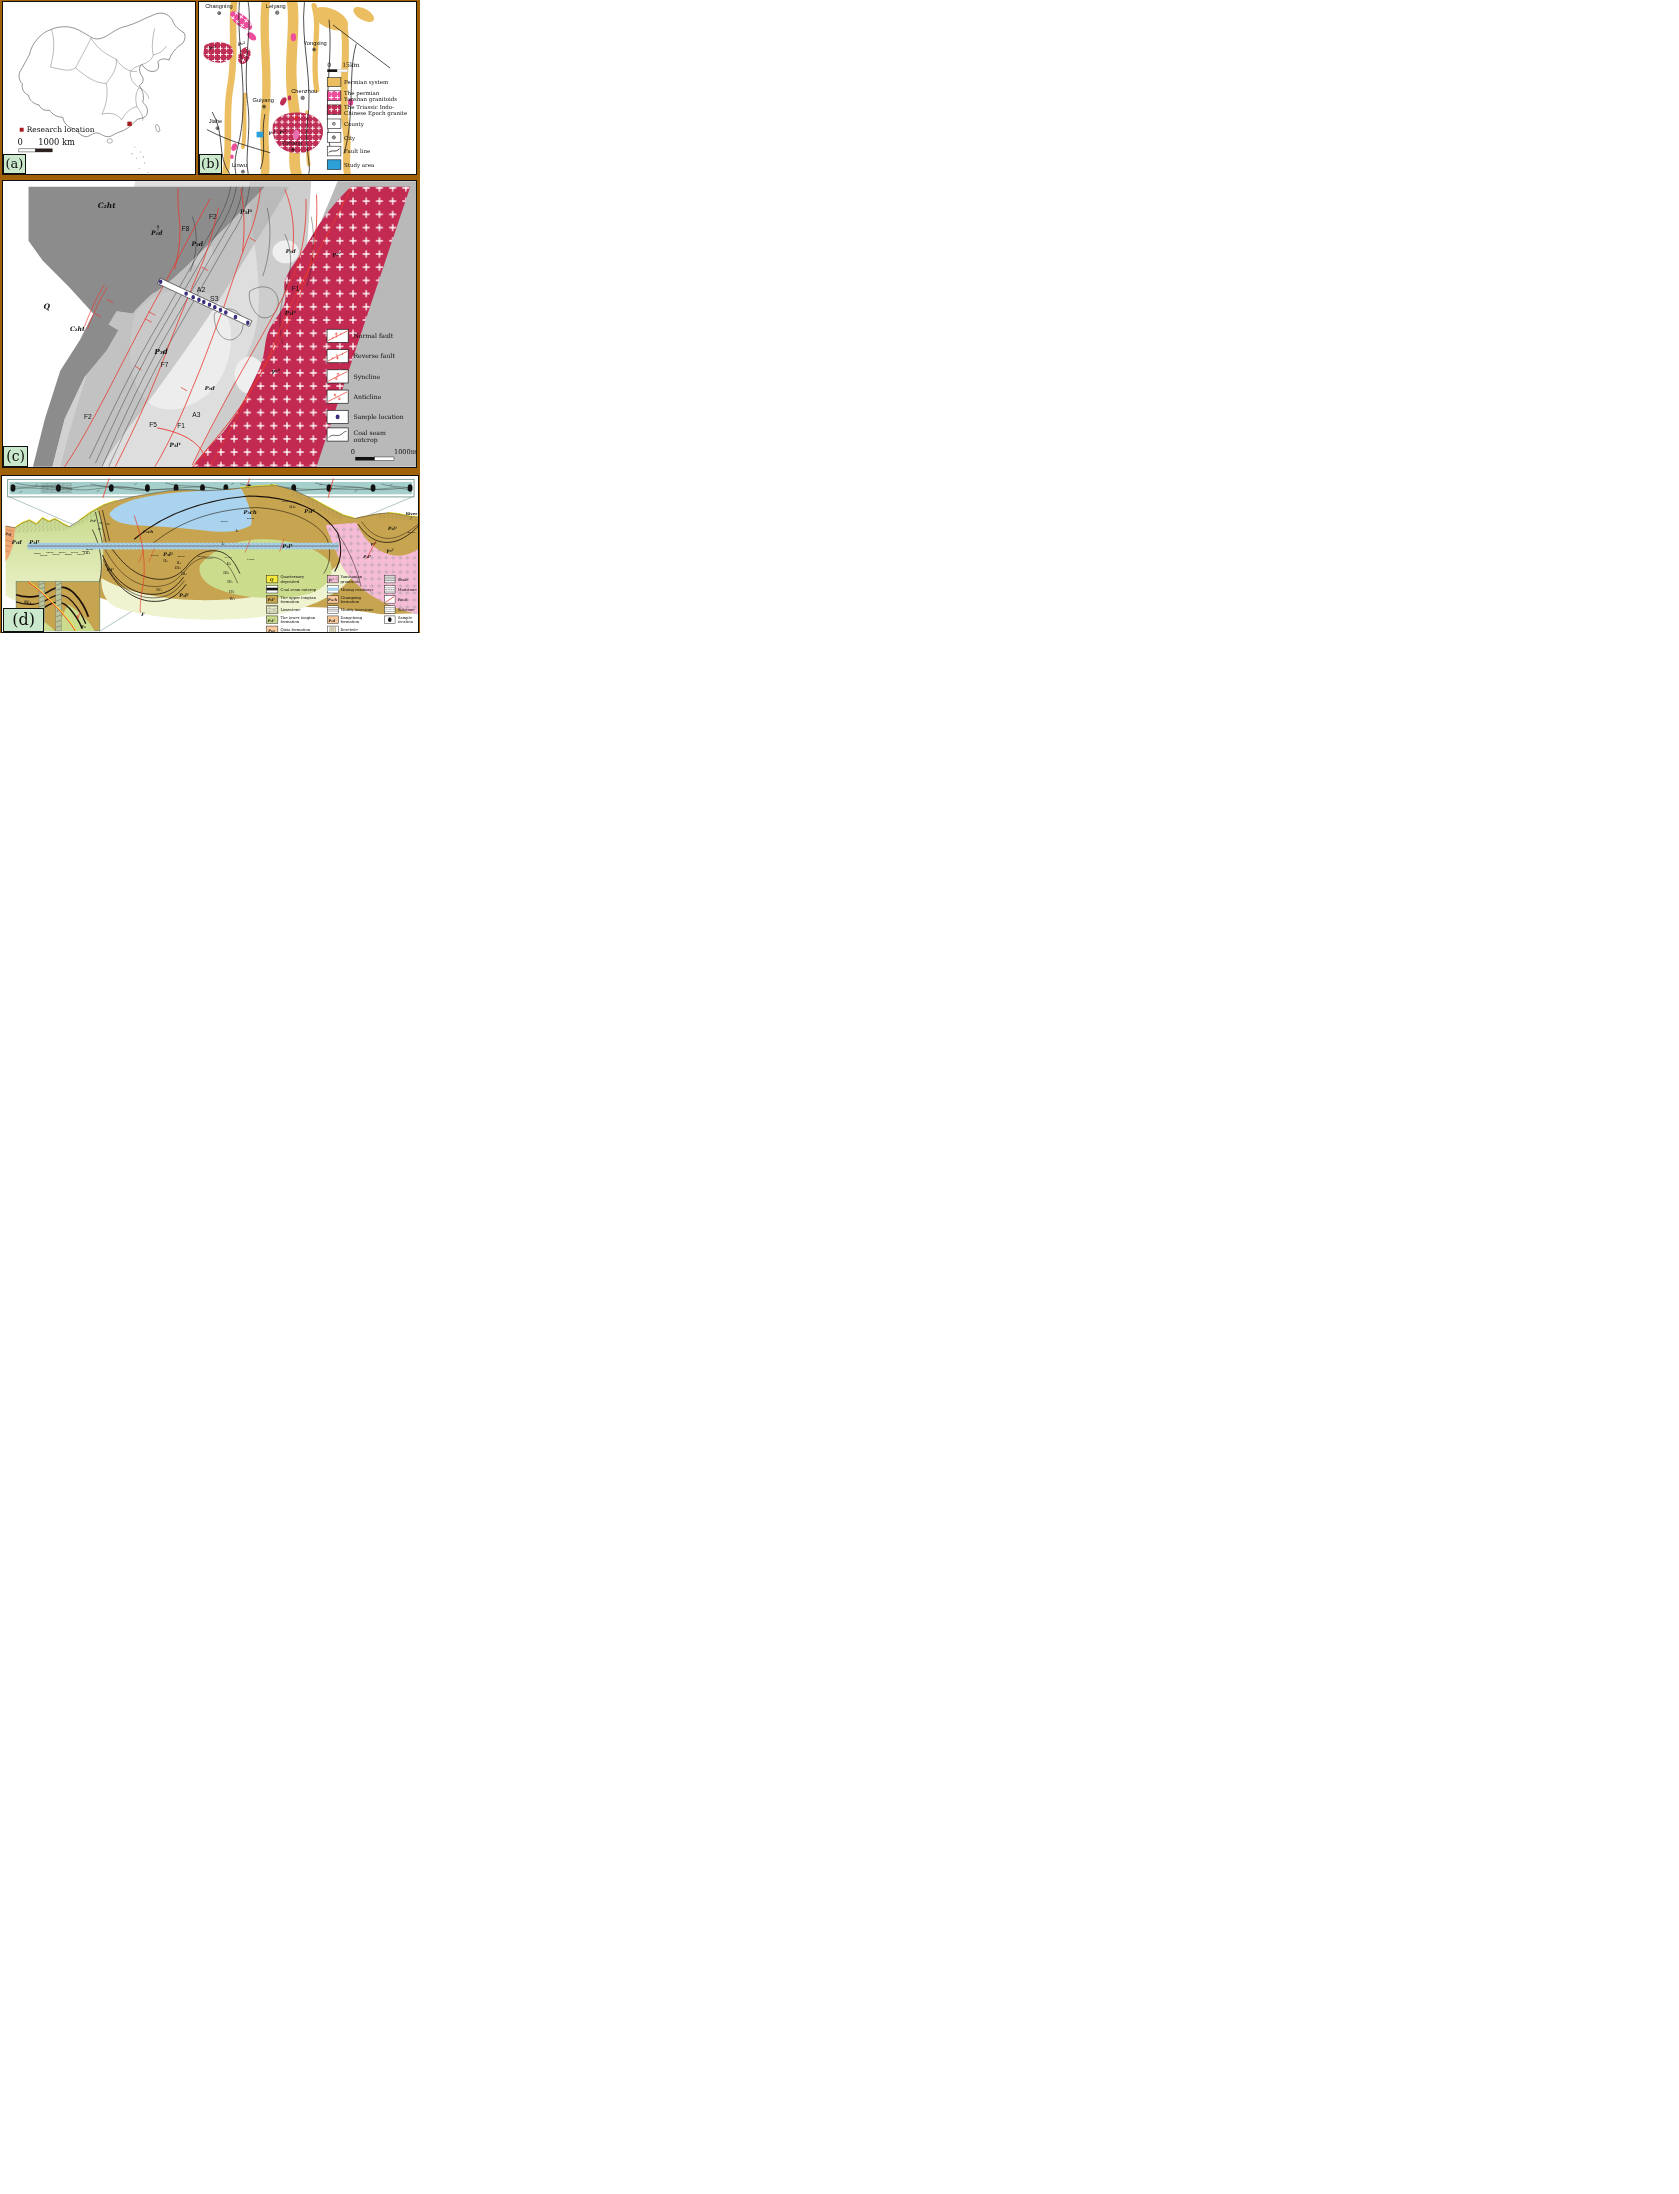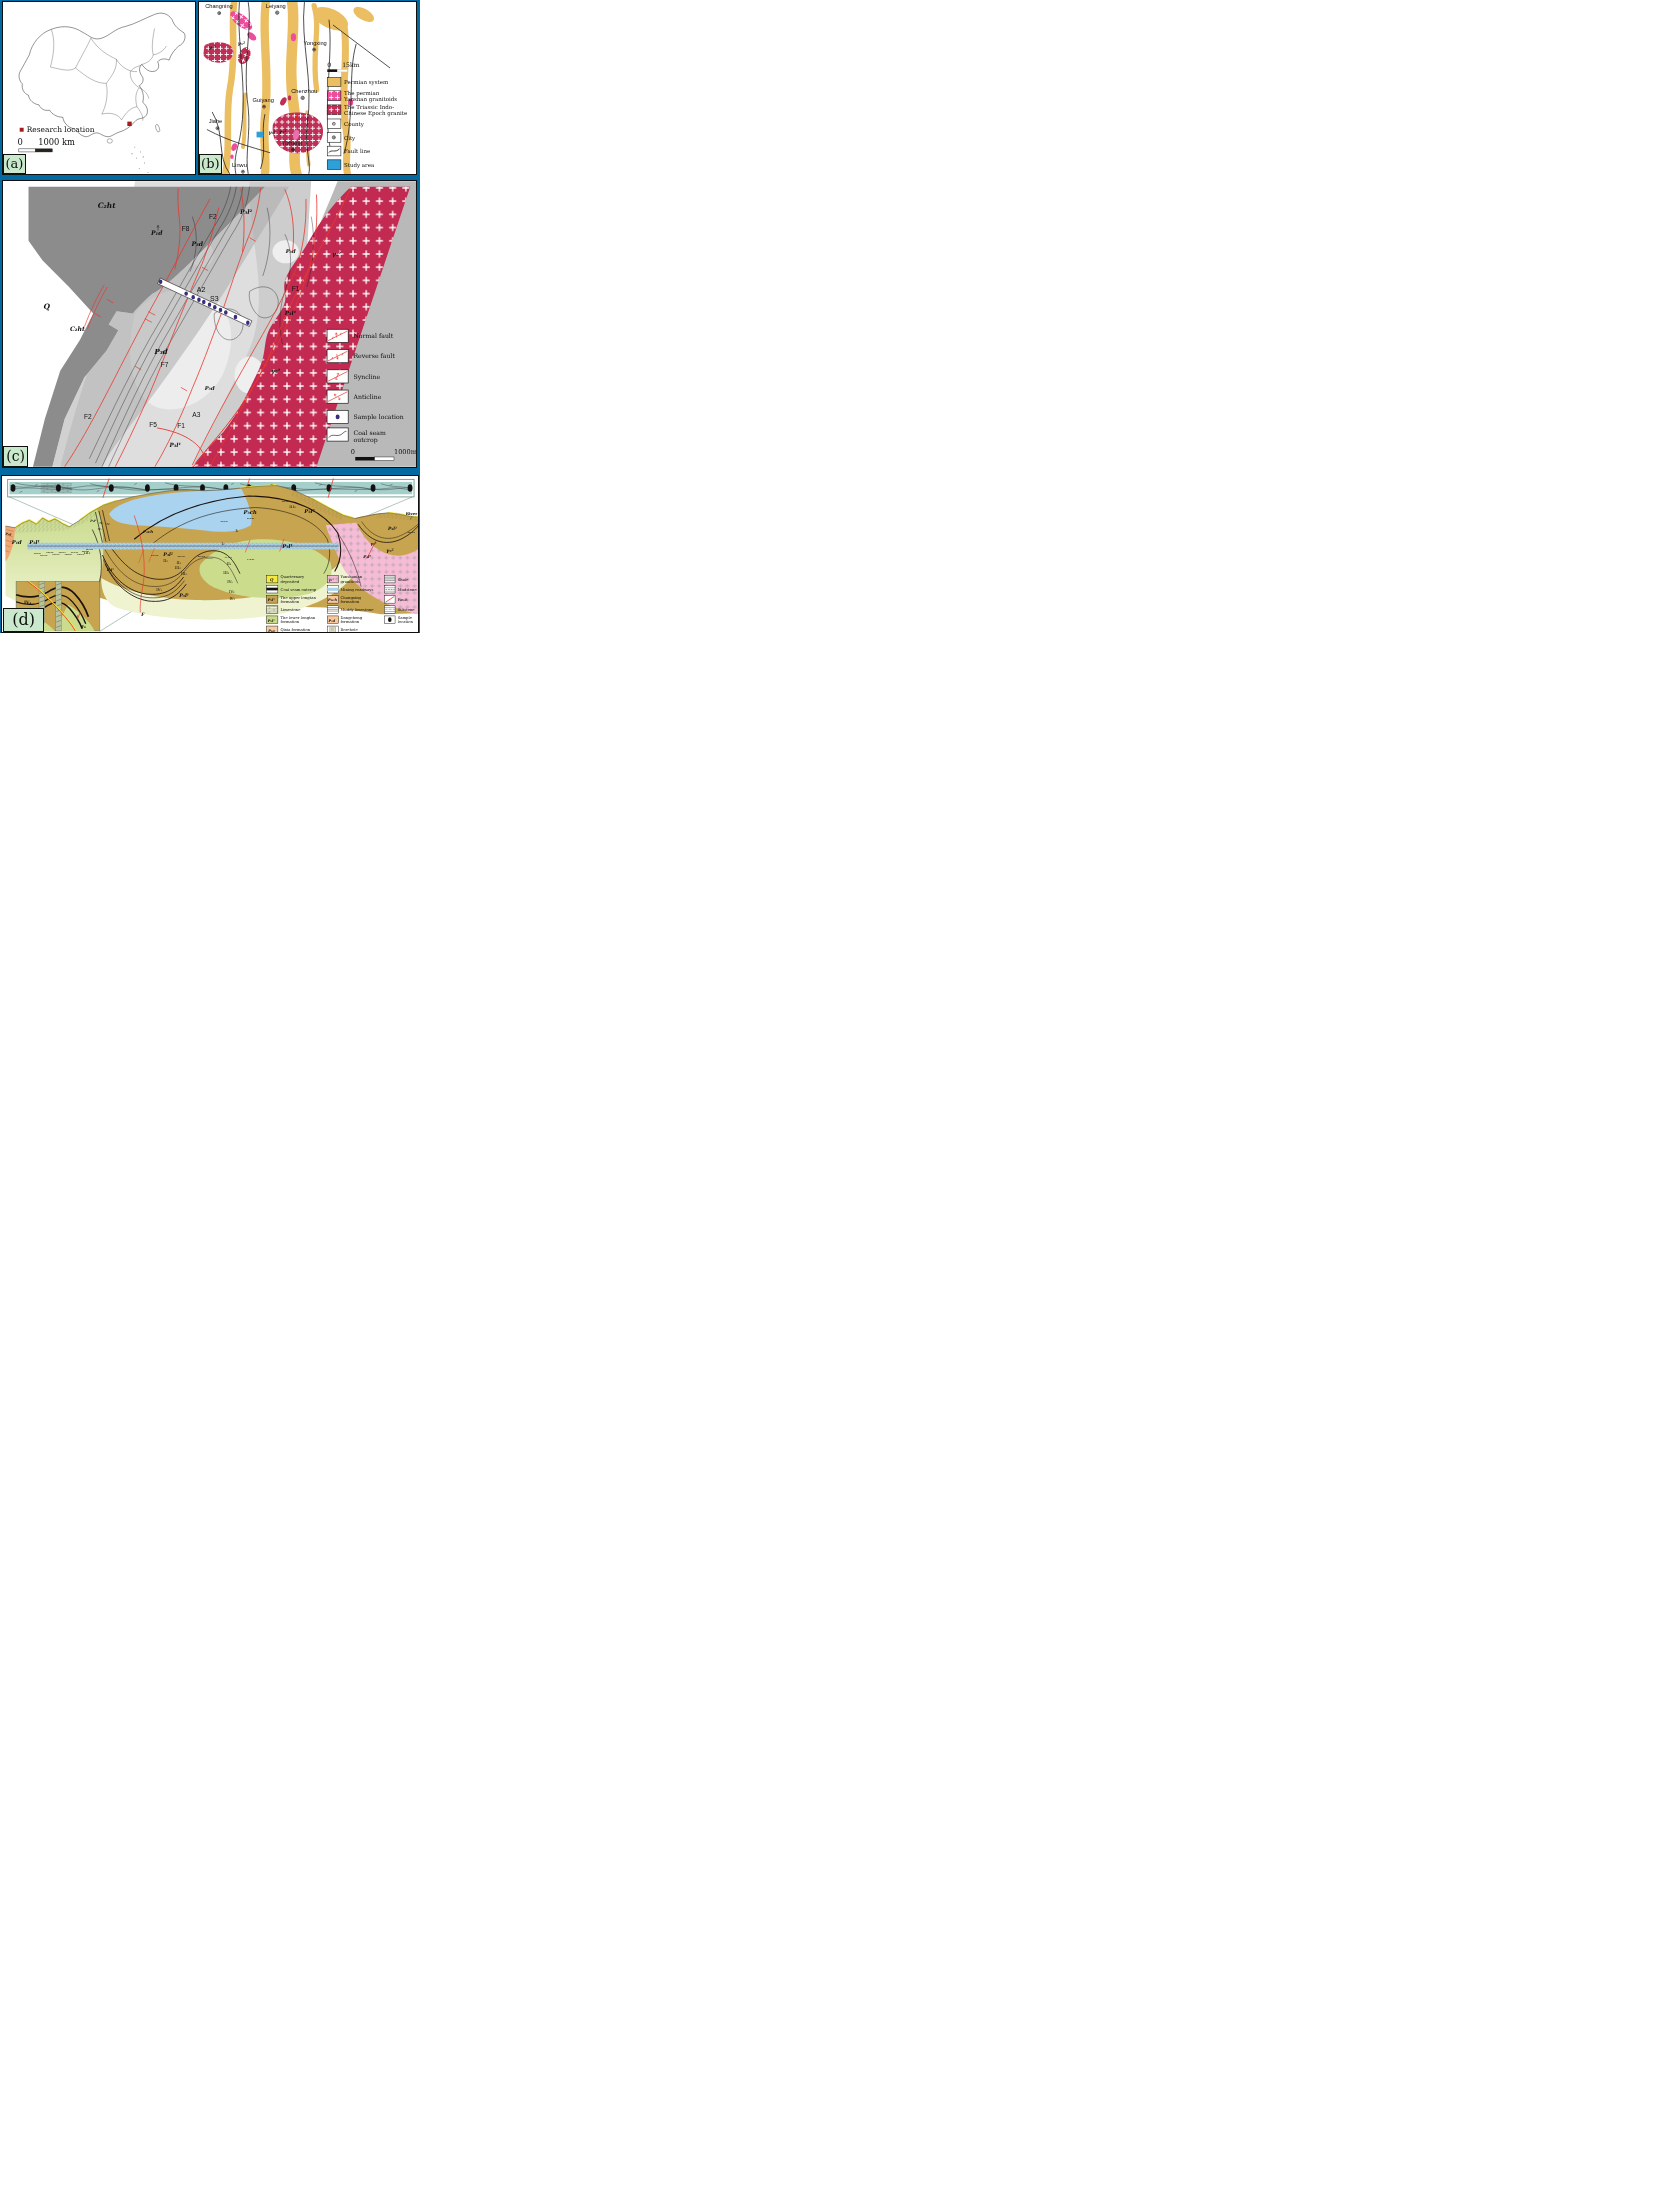--- a/index.html
+++ b/index.html
@@ -1,16 +1,16 @@
 <!DOCTYPE html>
 <html style="font-size:7px"><head>
 <meta charset="utf-8">
 <style>
   html,body{margin:0;padding:0;background:#ffffff}
-  .fig{position:relative;width:420px;height:633px;background:#0369a1;font-family:"DejaVu Serif",serif;overflow:hidden}
+  .fig{position:relative;width:420px;height:633px;background:#a16207;font-family:"DejaVu Serif",serif;overflow:hidden}
   .panel{position:absolute;background:#fff;border:1.3px solid #101010;box-sizing:border-box}
   #panel-c,#panel-d{border-width:1.8px}
   .panel svg{position:absolute;left:0;top:0;width:100%;height:100%}
   .tag{position:absolute;background:#c9e8cc;border:1.3px solid #101010;display:flex;align-items:center;justify-content:center;
        font-family:"DejaVu Serif",serif;color:#101010;z-index:30;line-height:1}
   text{fill:#101010}
   .ci{font-family:"DejaVu Serif",serif;font-style:italic;font-weight:bold}
   .ser{font-family:"DejaVu Serif",serif}
   .sans{font-family:"Liberation Sans",sans-serif}
 </style>

